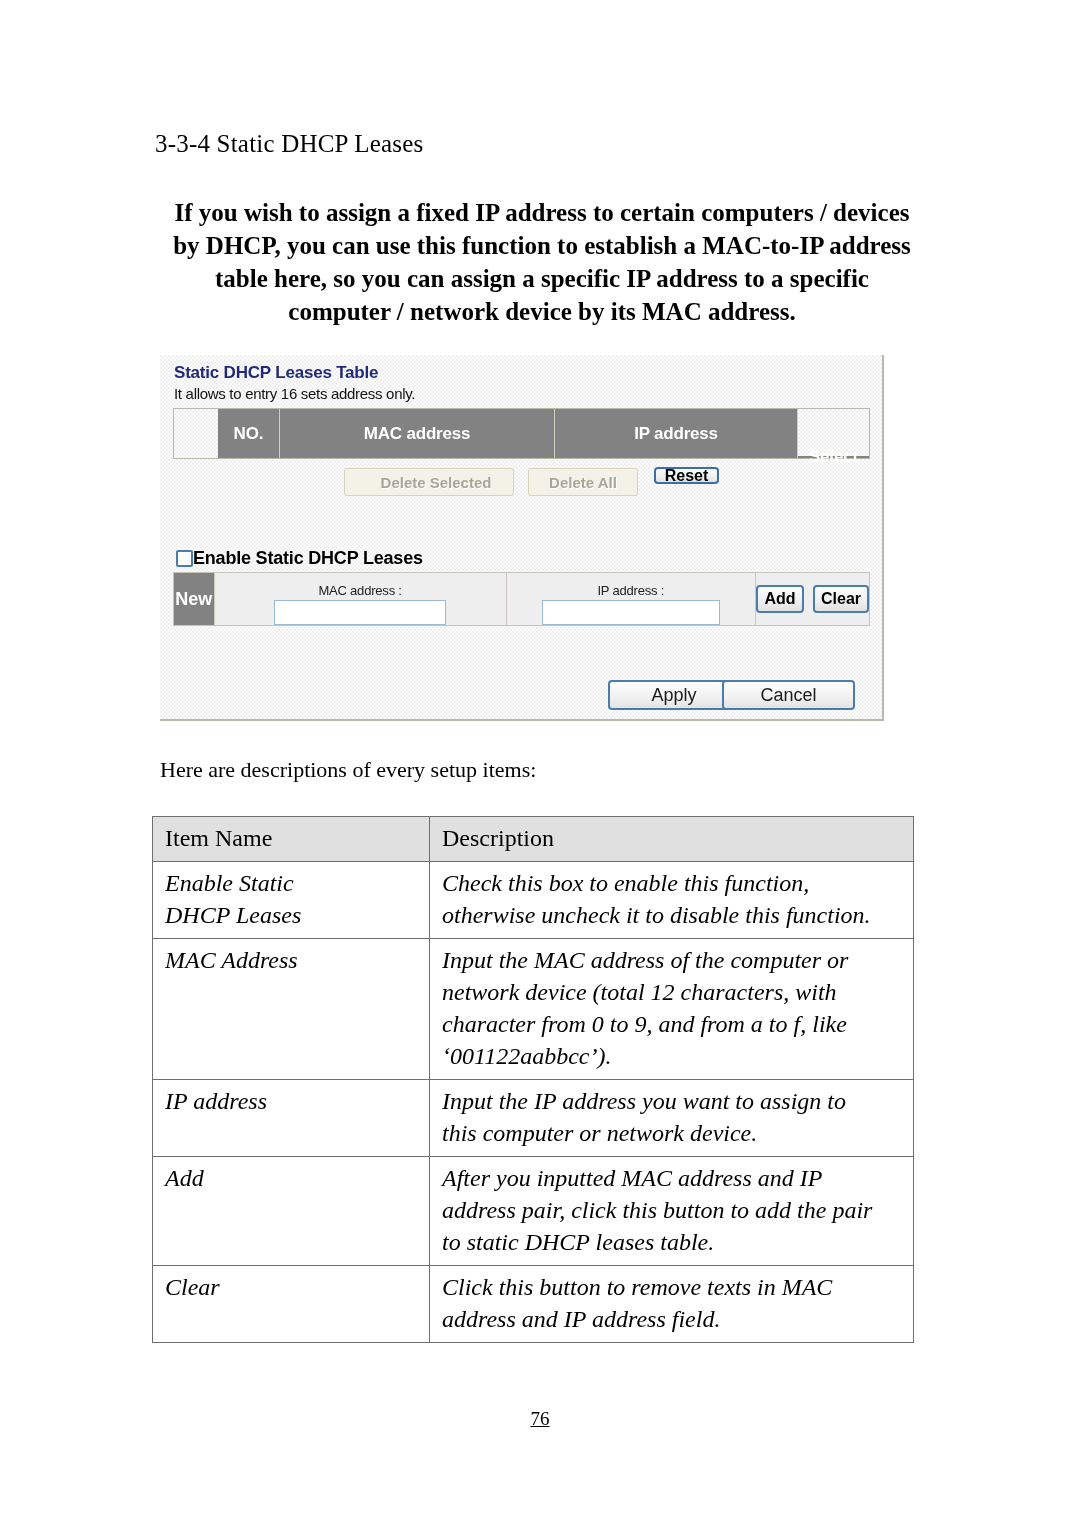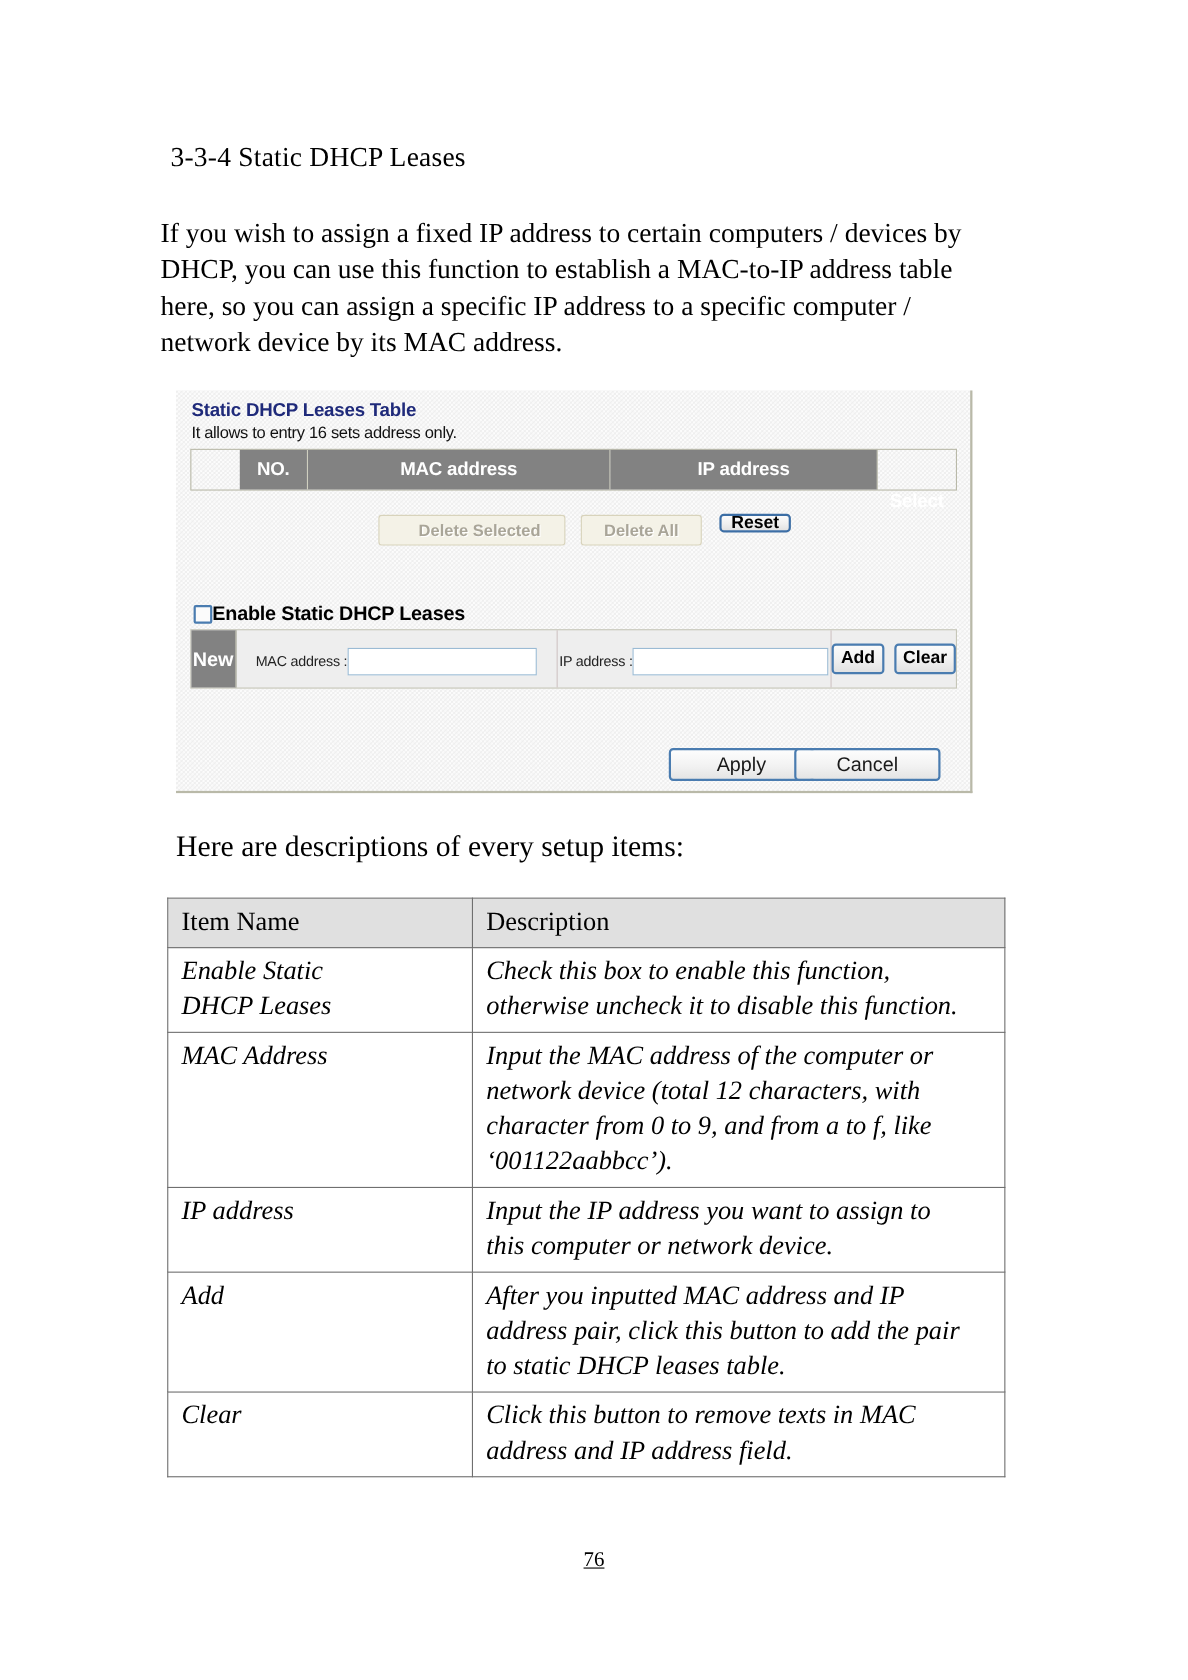--- a/index.html
+++ b/index.html
@@ -29,33 +29,34 @@
     position: absolute;
     left: 155px;
     top: 130px;
     font-size: 25px;
     letter-spacing: 0.2px;
     white-space: nowrap;
   }
 
   .intro-para {
     position: absolute;
-    left: 146px;
+    left: 161px;
     top: 196px;
     width: 762px;
     font-size: 25px;
     line-height: 33px;
-    text-align: left;
+    text-align: center;
+    font-weight: bold;
   }
 
   .mid-para {
     position: absolute;
     left: 160px;
     top: 753px;
-    font-size: 27px;
+    font-size: 22px;
     line-height: 33px;
     white-space: nowrap;
   }
 
   .page-number {
     position: absolute;
     left: 0;
     top: 1408px;
     width: 1080px;
     text-align: center;
@@ -101,21 +102,21 @@
     letter-spacing: -0.3px;
     white-space: nowrap;
   }
 
   
   .leases-table {
     position: absolute;
     left: 13px;
     top: 53px;
     width: 697px;
-    height: 38px;
+    height: 51px;
     display: flex;
     border: 1px solid #b9b9a8;
     box-sizing: border-box;
     padding-left: 44px;
   }
   .lt-cell {
     background: #828282;
     color: #ffffff;
     font-weight: bold;
     font-size: 17px;
@@ -222,23 +223,23 @@
     color: #ffffff;
     font-size: 18px;
     font-weight: bold;
     display: flex;
     align-items: center;
     justify-content: center;
     border-right: 1px solid #c9c9b8;
   }
   .field-cell {
     display: flex;
-    flex-direction: row;
-    align-items: center;
-    justify-content: center;
+    flex-direction: column;
+    align-items: center;
+    justify-content: flex-end;
     padding-top: 3px;
     box-sizing: border-box;
   }
   .field-mac { width: 295px; border-right: 1px solid #cfc3c3; }
   .field-ip  { width: 252px; border-right: 1px solid #cfc3c3; }
   .field-label {
     font-size: 13px;
     color: #222;
     letter-spacing: -0.2px;
     white-space: nowrap;

